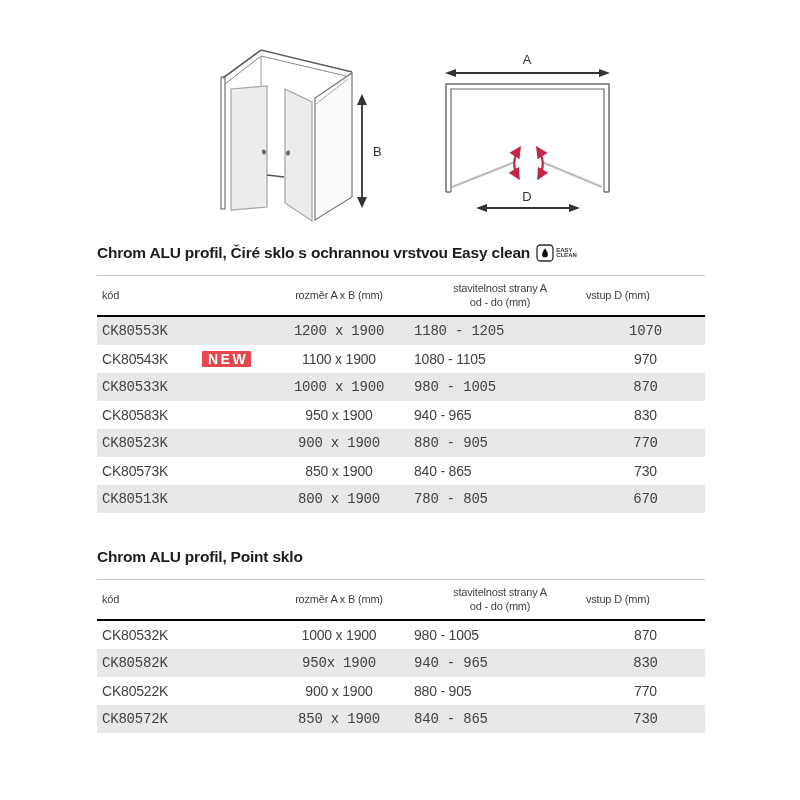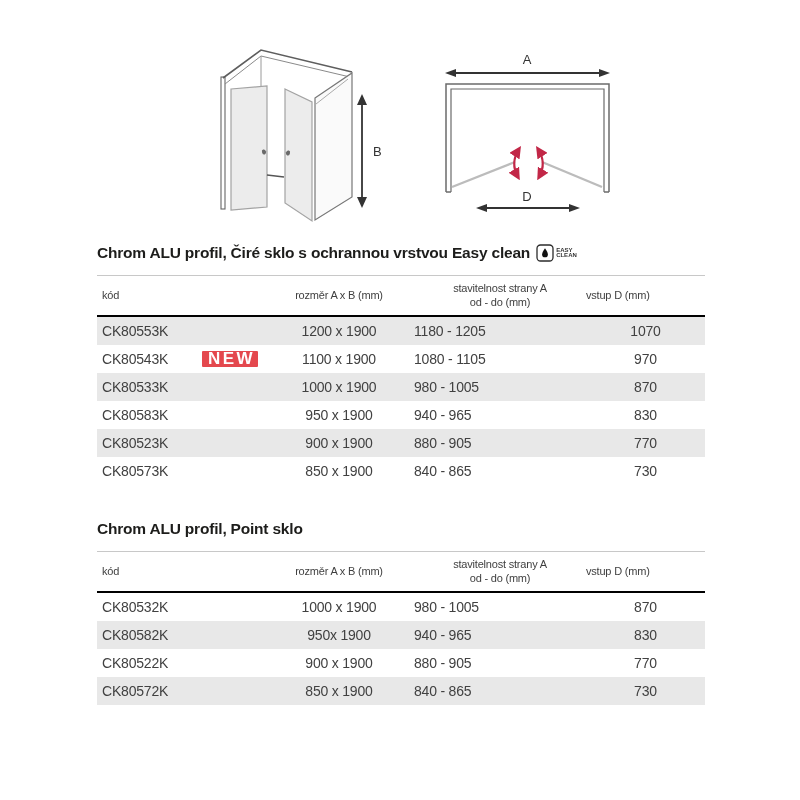--- a/index.html
+++ b/index.html
@@ -36,32 +36,32 @@
   }
   table.spec th{
     font-size:11px;font-weight:normal;color:#3f3f3f;
     padding:5px 0 6px 0;vertical-align:middle;letter-spacing:-0.2px;
   }
   table.spec thead tr{border-bottom:2.5px solid var(--header-rule,#000);}
   table.spec td{
     font-size:14px;color:var(--text,#414141);height:28px;padding:0;
     letter-spacing:-0.2px;vertical-align:middle;
   }
-  tr.shaded td{background:var(--row-alt,#e8e8e8);}
+  tr.shaded td{background:var(--row-alt,#e8e8e8);font-family:Liberation Mono, monospace;}
   .c-kod{text-align:left;padding-left:5px !important;width:105px;}
   .c-badge{width:62px;text-align:left;}
   .c-roz{width:150px;text-align:center;}
   .c-stav{width:172px;}
   .c-vstup{width:119px;text-align:center;}
   th.c-vstup{text-align:left;padding-right:4px !important;}
   th.c-stav{line-height:14px;}
 
   .new-badge{
     display:inline-block;background:var(--accent-badge,#e84d52);color:var(--badge-text,#fff);
-    font-size:17px;font-weight:bold;letter-spacing:2.5px;
+    font-size:14px;font-weight:bold;letter-spacing:2.5px;
     padding:2.5px 3px 2.5px 6px;border-radius:1px;line-height:11px;
   }
 </style>
 </head>
 <body>
 
 <div class="canvas">
 
   <svg class="diagram-front" width="220" height="212" viewBox="0 0 220 212">
 
@@ -198,20 +198,27 @@
           </tr>
 
           <tr>
             <td class="c-kod">CK80573K</td>
             <td class="c-badge"></td>
             <td class="c-roz">850 x 1900</td>
             <td class="c-stav">840 - 865</td>
             <td class="c-vstup">730</td>
           </tr>
 
+          <tr class="shaded">
+            <td class="c-kod">CK80513K</td>
+            <td class="c-badge"></td>
+            <td class="c-roz">800 x 1900</td>
+            <td class="c-stav">780 - 805</td>
+            <td class="c-vstup">670</td>
+          </tr>
         </tbody>
     </table>
 
     <h2 class="section-title second">Chrom ALU profil, Point sklo</h2>
 
     <table class="spec">
       <colgroup>
           <col class="c-kod">
           <col class="c-badge">
           <col class="c-roz">

